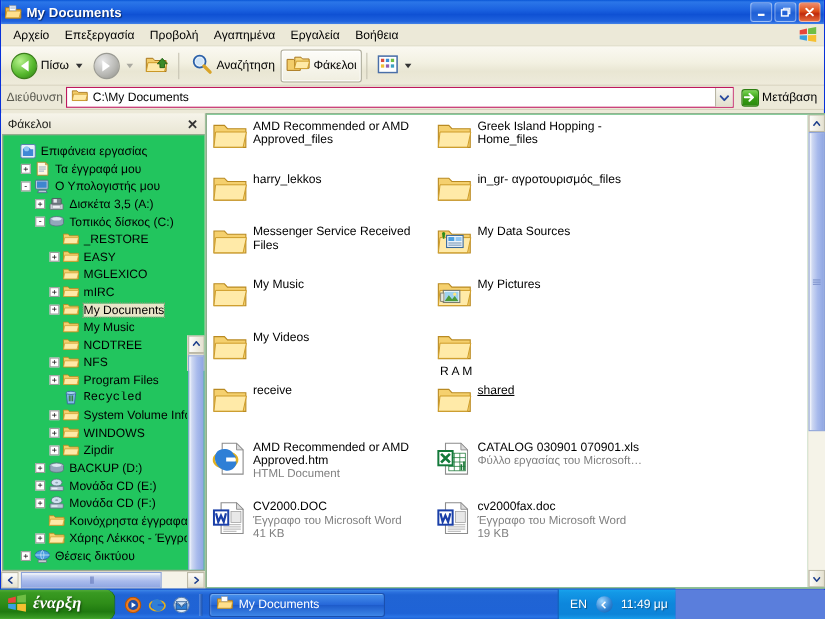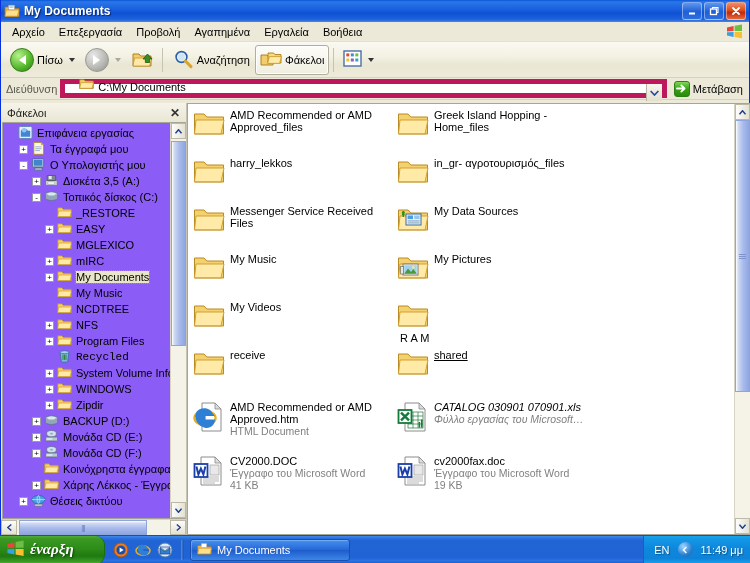--- a/index.html
+++ b/index.html
@@ -147,24 +147,24 @@
     align-items: center;
     padding: 0 2px;
     gap: 3px;
     border-bottom: 1px solid #d6d2bd;
   }
   .addr-label { font-size:11px; color:#5a5a50; padding-left:3px; }
   .addr-box {
     flex: 1;
     height: 19px;
     background: #fff;
-    border: 5px solid #be185d;
-    display: flex;
-    align-items: flex-end;
-    padding-left: 14px;
+    border: 1px solid #be185d;
+    display: flex;
+    align-items: center;
+    padding-left: 4px;
     position: relative;
   }
   .addr-text { font-size:11px; color:#000; margin-left:4px; }
   .addr-drop {
     position:absolute; right:0; top:0;
     width:16px; height:17px;
     background: linear-gradient(to bottom,#f7f6f0,#e2dfcd);
     border-left:1px solid #b8b5a4;
     display:flex;align-items:center;justify-content:center;
   }
@@ -199,27 +199,28 @@
     align-items: center;
     justify-content: space-between;
     padding: 0 4px 0 6px;
     background: linear-gradient(to bottom,#f6f4ea,#e9e6d4);
     font-size: 11px;
     color: #20201c;
   }
   .pane-close { font-size:12px; color:#333; cursor:pointer; font-weight:bold; padding:0 2px;}
   .tree-wrap {
     flex:1;
-    background:#8b5cf6;
+    background:#22c55e;
     border:1px solid #a7a595;
     border-right:none;
     margin: 0 0 0 1px;
     display:flex;
     overflow:hidden;
     position:relative;
+    align-items:center;
   }
   .tree {
     flex: 1;
     overflow: hidden;
     padding-top: 2px;
     position: relative;
   }
   .tnode {
     display: flex;
     align-items: center;
@@ -323,21 +324,21 @@
   .fname { font-size: 11px; color:#000; line-height: 12px; }
   .fsub  { font-size: 10.5px; color:#808080; line-height: 12px; }
 
   
   .folder-svg { display:block; }
 
   
   .taskbar {
     position: absolute;
     left:0; bottom:0;
-    width: 750px; height: 28px;
+    width: 614px; height: 28px;
     background: linear-gradient(to bottom,
       #3f8ae8 0%, #2b70de 9%, #2064d4 18%, #1f63d6 80%, #2a74e6 92%, #1e5fd0 100%);
     border-top: 1px solid #0b50c8;
     display: flex;
     align-items: center;
   }
   .startbtn {
     height: 28px;
     min-width: 105px;
     background: linear-gradient(to bottom,
@@ -942,21 +943,21 @@
                   <path d="M22 2 L22 8 L28 8 Z" fill="#dcdcdc" stroke="#8c8c8c" stroke-width="0.8"></path>
                   <ellipse cx="12" cy="17" rx="10.6" ry="7.2" fill="none" stroke="#e0b020" stroke-width="2.2"></ellipse>
                   <path d="M19 11.4 C17.3 6.4 6.6 5.2 3.4 11 C0.2 16.8 4.6 25 11.8 26.8 C17.2 28 22 24 22 18.6 L12.6 18.6 L12.6 15 L21.8 15 Z" fill="#2f7fd6"></path>
                 </svg>
               </div>
               <div class="fmeta">
                 <div class="fname">AMD Recommended or AMD Approved.htm</div>
                 <div class="fsub">HTML Document</div>
               </div>
             </div>
-            <div class="fitem" style="left: 208px; top: 296px; font-style: italic;">
+            <div class="fitem" style="left: 208px; top: 296px;">
               <div class="ficon">
                 <svg width="32" height="32" viewBox="0 0 32 32">
                   <path d="M8 2 L22 2 L28 8 L28 30 L8 30 Z" fill="#fff" stroke="#8c8c8c" stroke-width="1"></path>
                   <path d="M22 2 L22 8 L28 8 Z" fill="#dcdcdc" stroke="#8c8c8c" stroke-width="0.8"></path>
                   <g stroke="#1f7a3a" stroke-width="0.7" fill="none">
                     <rect x="11" y="11" width="15" height="16"></rect>
                     <line x1="11" y1="15" x2="26" y2="15"></line>
                     <line x1="11" y1="19" x2="26" y2="19"></line>
                     <line x1="11" y1="23" x2="26" y2="23"></line>
                     <line x1="16" y1="11" x2="16" y2="27"></line>

